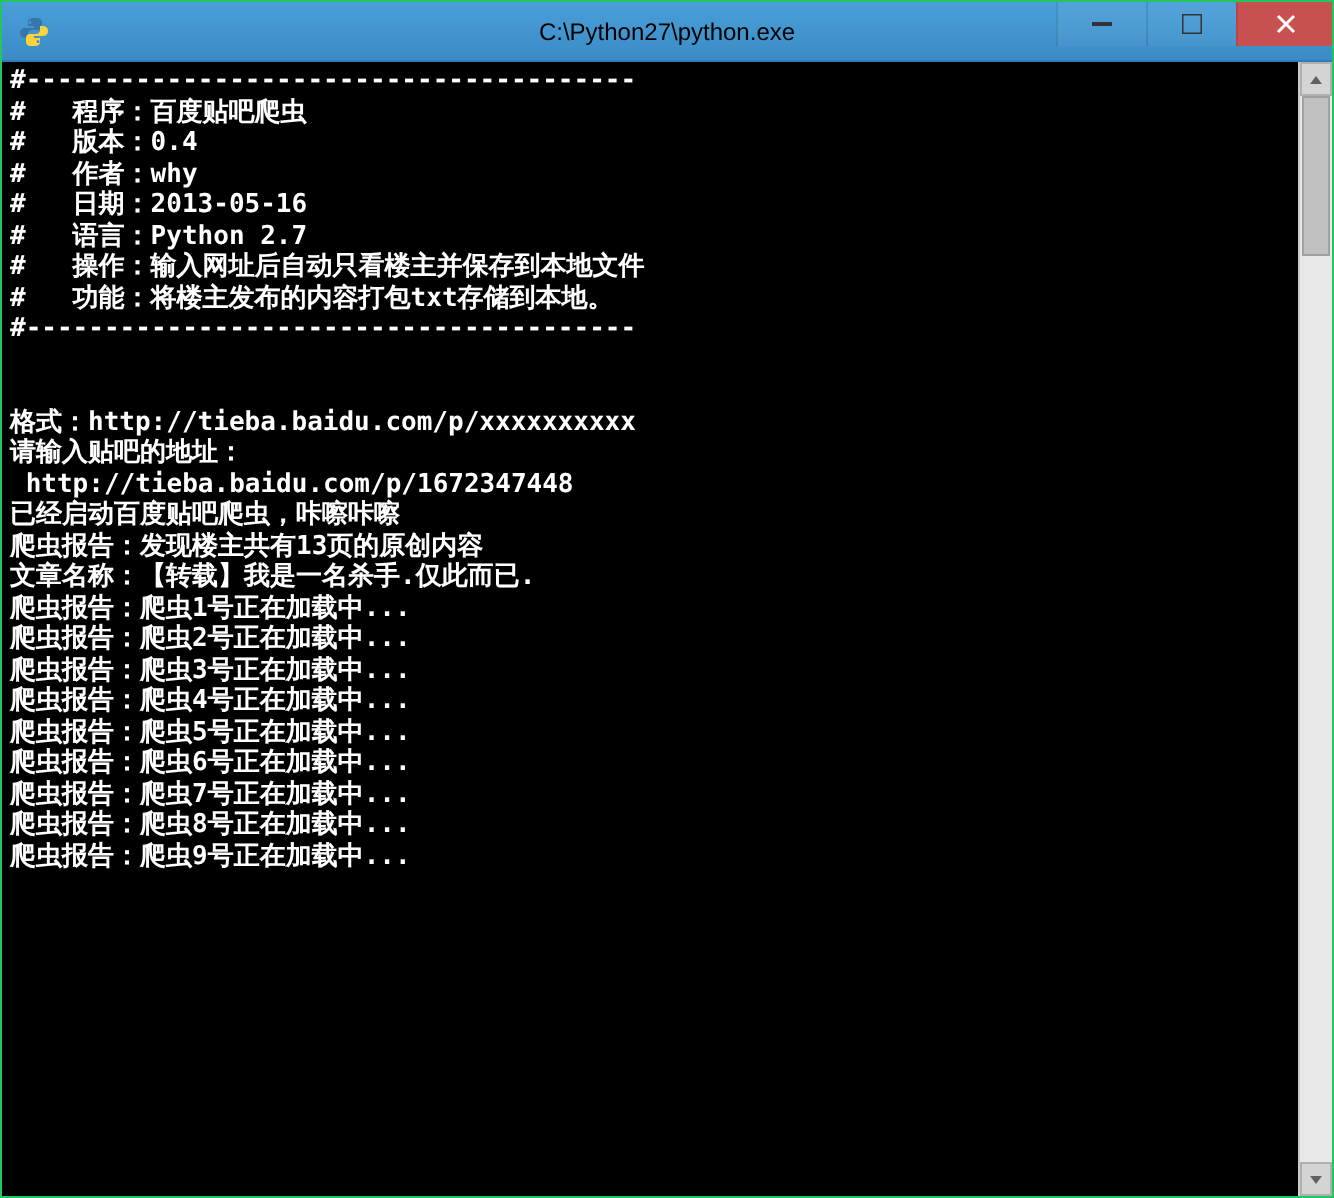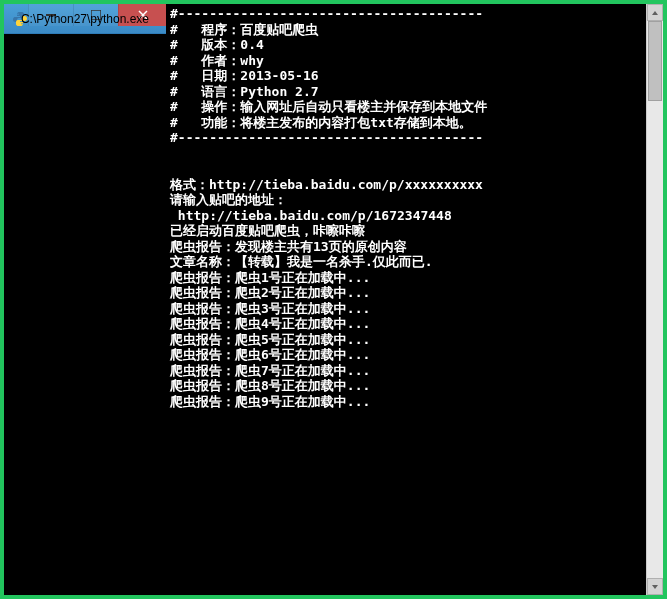--- a/index.html
+++ b/index.html
@@ -11,24 +11,24 @@
       font-family: "Segoe UI", Tahoma, sans-serif;
       background: #000;
       width: 667px;
       height: 599px;
       overflow: hidden;
       position: relative;
     }
     .window {
       width: 100%;
       height: 100%;
-      border: 4px solid #22c55e;
-      background: #000;
-      display: flex;
-      flex-direction: row;
+      border: 1px solid #22c55e;
+      background: #000;
+      display: flex;
+      flex-direction: column;
     }
     .titlebar {
       height: 30px;
       background: linear-gradient(to bottom, #4a9fd8, #3b8bc6);
       display: flex;
       align-items: center;
       position: relative;
       border-bottom: 1px solid #2e7cb8;
     }
     .titlebar-icon {

